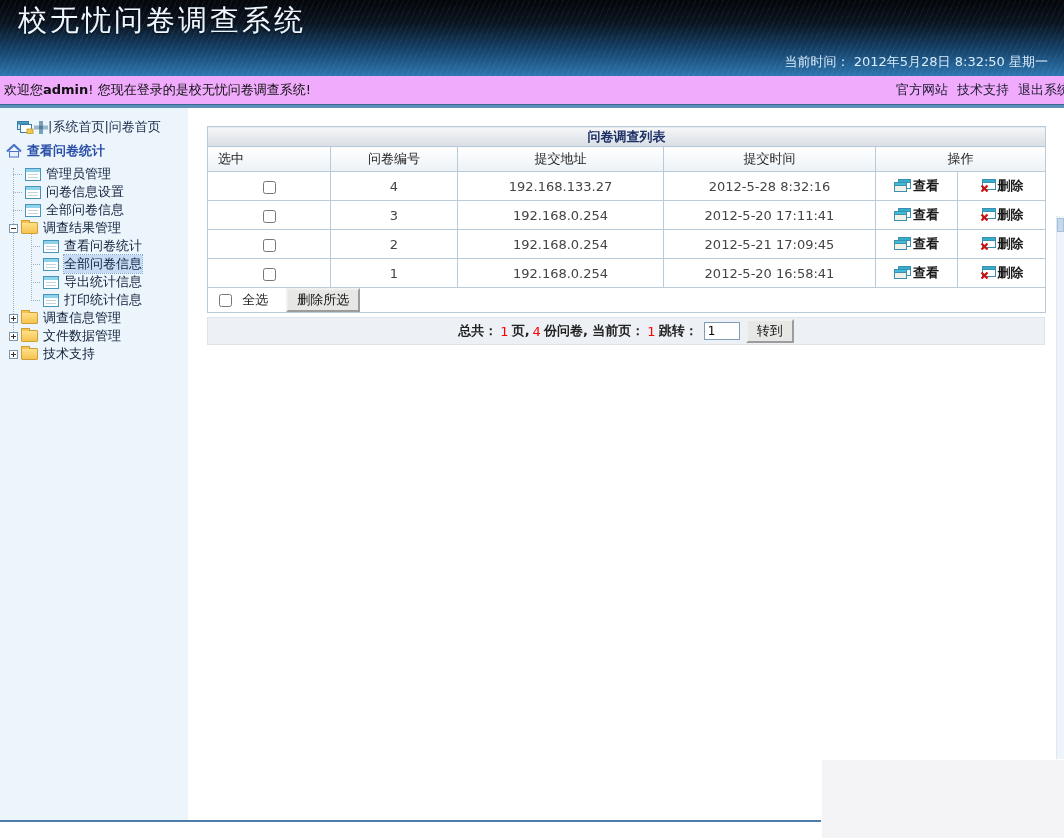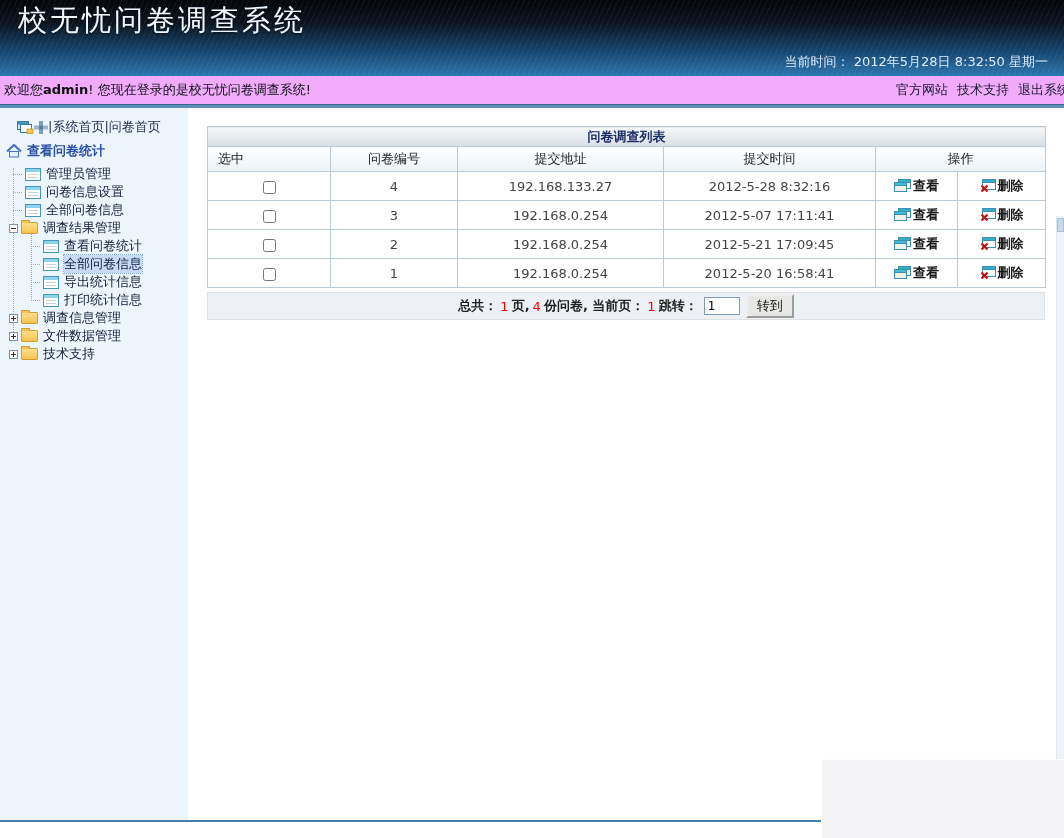--- a/index.html
+++ b/index.html
@@ -251,21 +251,21 @@
                     <path d="M1.5 6.5 L7.5 12.5 M7.5 6.5 L1.5 12.5" stroke="#cc1111" stroke-width="2.2"></path>
                   </svg>
                   <span>删除</span>
                 </span></td>
         </tr>
 
         <tr class="data-row">
           <td><input type="checkbox" style=""></td>
           <td>3</td>
           <td>192.168.0.254</td>
-          <td>2012-5-07 17:11:41</td>
+          <td>2012-5-20 17:11:41</td>
           <td><span class="op">
                   <svg width="17" height="13" viewBox="0 0 17 13">
                     <rect x="4.5" y="0.5" width="12" height="9" fill="#fff" stroke="#3d8fb0"></rect>
                     <rect x="4.5" y="0.5" width="12" height="3" fill="#35aecb" stroke="#3d8fb0"></rect>
                     <rect x="0.5" y="3.5" width="12" height="9" fill="#f2f1e7" stroke="#3d8fb0"></rect>
                     <rect x="0.5" y="3.5" width="12" height="3" fill="#40bcd8" stroke="#3d8fb0"></rect>
                   </svg>
                   <span>查看</span>
                 </span></td>
           <td><span class="op">
@@ -319,20 +319,27 @@
           <td><span class="op">
                   <svg width="16" height="13" viewBox="0 0 16 13">
                     <rect x="2.5" y="0.5" width="13" height="10" fill="#fff" stroke="#3d8fb0"></rect>
                     <rect x="2.5" y="0.5" width="13" height="3" fill="#35aecb" stroke="#3d8fb0"></rect>
                     <path d="M1.5 6.5 L7.5 12.5 M7.5 6.5 L1.5 12.5" stroke="#cc1111" stroke-width="2.2"></path>
                   </svg>
                   <span>删除</span>
                 </span></td>
         </tr>
 
+        <tr class="footer-row">
+          <td colspan="6">
+            <input type="checkbox" style="">
+            <span class="selall-label">全选</span>
+            <button class="btn3d">删除所选</button>
+          </td>
+        </tr>
       </tbody>
         </table>
 
       <div class="pagebar">
         <span class="dk">总共：</span>
         <span class="red">1</span>
         <span class="dk">页,</span>
         <span class="red">4</span>
         <span class="dk">份问卷, 当前页：</span>
         <span class="red">1</span>

